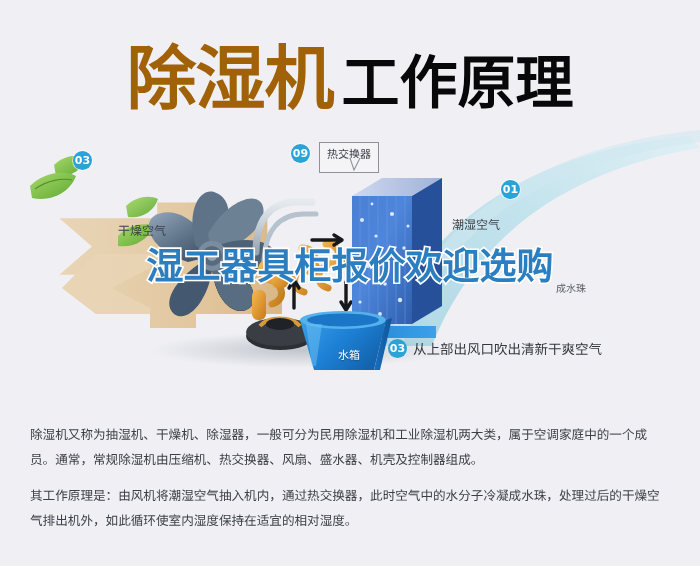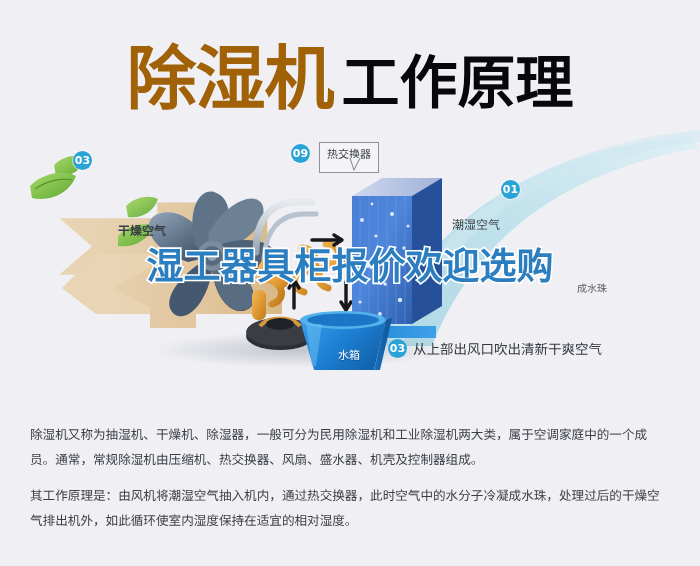--- a/index.html
+++ b/index.html
@@ -304,35 +304,35 @@
       <g transform="translate(300,186)">
         <polygon points="0,6 86,6 74,56 14,56" fill="url(#gTank)"></polygon>
         <polygon points="74,56 86,6 92,4 80,56" fill="url(#gTankSide)"></polygon>
         <ellipse cx="43" cy="6" rx="43" ry="9" fill="#55b1ec"></ellipse>
         <ellipse cx="43" cy="6" rx="36" ry="6.4" fill="#1b76c7"></ellipse>
         <polygon points="6,10 22,10 16,52 12,52" fill="#6ec2f4" opacity="0.5"></polygon>
       </g>
     </svg>
 
     <span class="badge" style="left:73px;top:23px;">03</span>
-    <span class="dlabel" style="left:118px;top:93px;font-weight:bold;">干燥空气</span>
+    <span class="dlabel" style="left:118px;top:93px;">干燥空气</span>
 
     <span class="badge" style="left:291px;top:16px;">09</span>
     <span class="callout" style="left:319px;top:14px;">热交换器</span>
     <svg class="callout-tail" style="left:348px;top:30px;" viewBox="0 0 14 13">
       <path d="M2 0 L12 0 L6 12 Z" fill="#f4f4f7" stroke="#8f9298" stroke-width="1.1"></path>
       <path d="M3 0 L11 0" stroke="#f4f4f7" stroke-width="2"></path>
     </svg>
 
     <span class="badge" style="left:459px;top:52px;margin-left:42px;">01</span>
     <span class="dlabel" style="left:452px;top:87px;">潮湿空气</span>
 
     <span class="dlabel tank" style="left:338px;top:212px;margin-top:6px;">水箱</span>
 
-    <span class="dlabel small" style="left:577px;top:152px;color:#555a61;">成水珠</span>
+    <span class="dlabel small" style="left:556px;top:152px;color:#555a61;">成水珠</span>
 
     <div class="caption-row" style="left:388px;top:210px;">
       <span class="cbadge">03</span>
       <span class="ctext">从上部出风口吹出清新干爽空气</span>
     </div>
   </div>
 
   <div class="overlay">
     <span class="overlay-line">湿工器具柜报价欢迎选购</span>
   </div>

